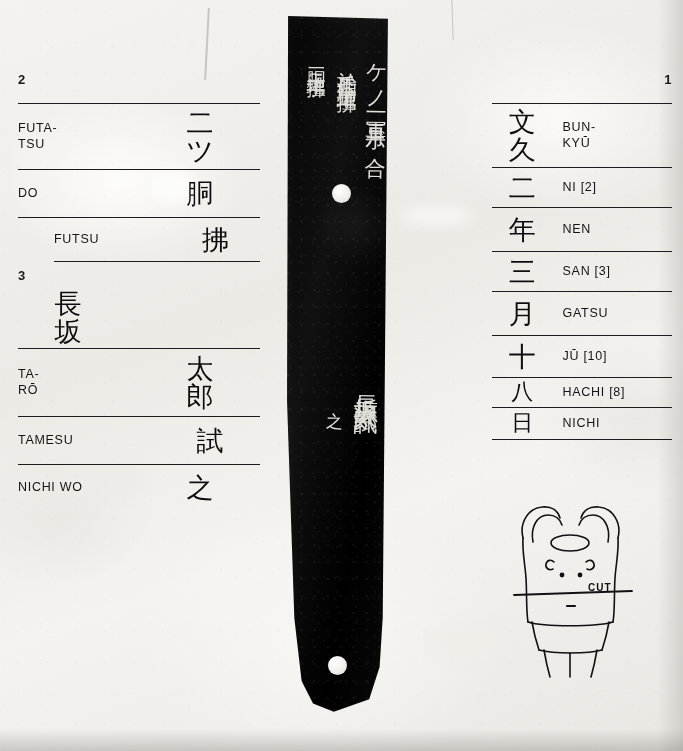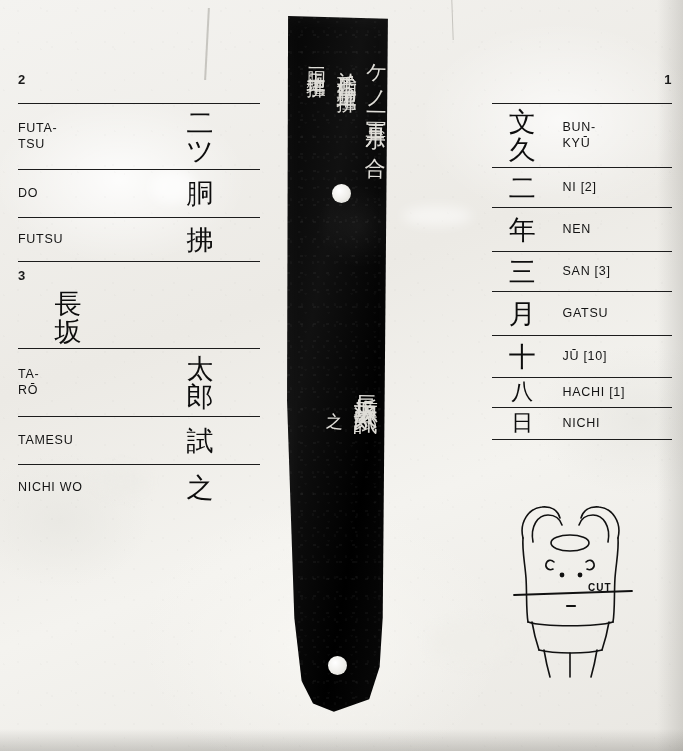--- a/index.html
+++ b/index.html
@@ -228,41 +228,41 @@
     <div class="kanji">二
 ツ</div>
   </div>
 
   <div class="row row-left" style="height:48px;">
     <div class="romaji">DO</div>
     <div class="kanji">胴</div>
   </div>
 
 
-  <div class="row row-left" style="height:44px;">
+  <div class="row row-left" style="height:44px;margin-left:36px;">
     <div class="romaji">FUTSU</div>
     <div class="kanji">拂</div>
   </div>
 
   <div class="col-num" style="margin-top:6px;">3</div>
 
   <div class="row row-left" style="height:62px;margin-top:4px;">
     <div class="kanji">長
 坂</div>
   </div>
 
 
   <div class="row row-left" style="height:68px;">
     <div class="romaji">TA-
 RŌ</div>
     <div class="kanji">太
 郎</div>
   </div>
 
-  <div class="row row-left" style="height:48px;">
+  <div class="row row-left" style="height:48px;justify-content:space-between;">
     <div class="romaji">TAMESU</div>
     <div class="kanji">試</div>
   </div>
 
   <div class="row row-left" style="height:46px;border-bottom:none;">
     <div class="romaji">NICHI WO</div>
     <div class="kanji">之</div>
   </div>
 
 </div>
@@ -299,21 +299,21 @@
     <div class="romaji">GATSU</div>
   </div>
 
   <div class="row row-right" style="height:42px;">
     <div class="kanji">十</div>
     <div class="romaji">JŪ [10]</div>
   </div>
 
   <div class="row row-right" style="height:30px;">
     <div class="kanji" style="font-size:22px;">八</div>
-    <div class="romaji">HACHI [1]</div>
+    <div class="romaji">HACHI [8]</div>
   </div>
 
   <div class="row row-right" style="height:32px;">
     <div class="kanji" style="font-size:22px;">日</div>
     <div class="romaji">NICHI</div>
   </div>
 
 </div>
 
 <div class="blade-wrap">

